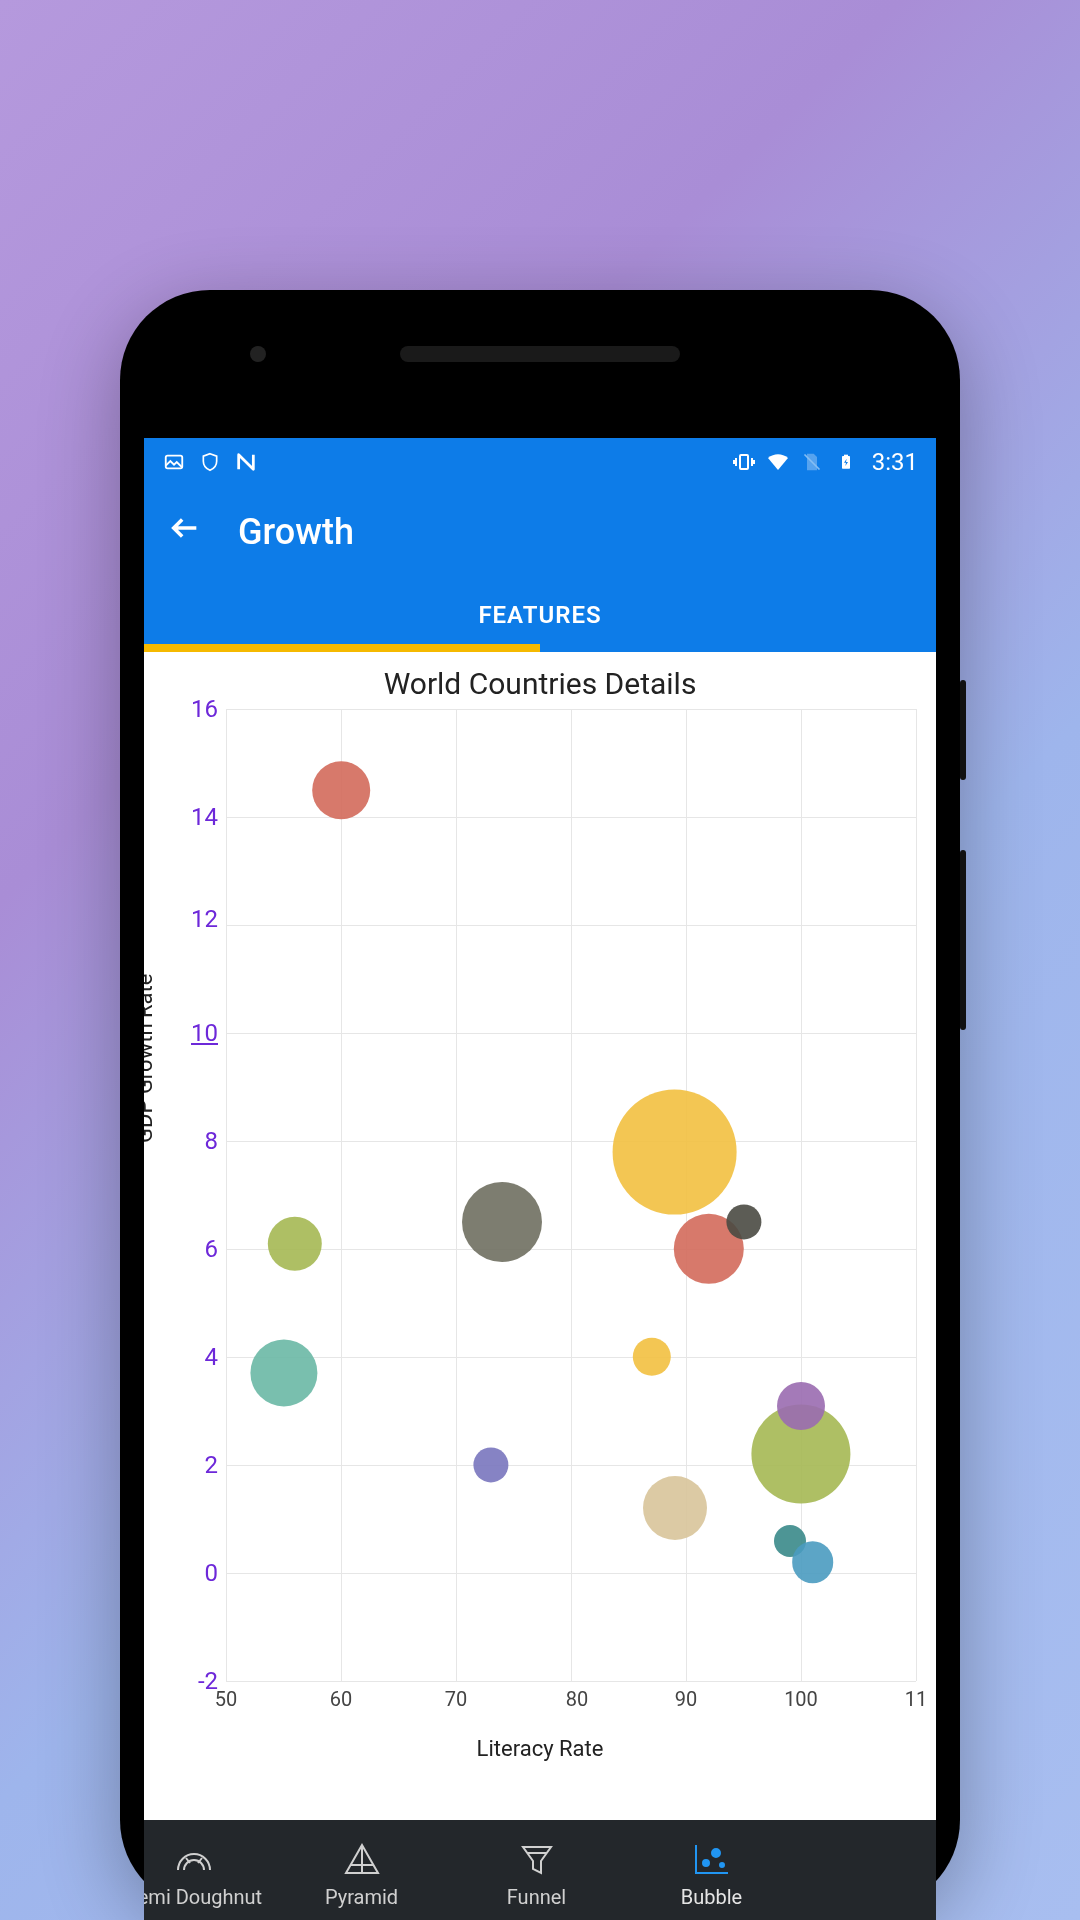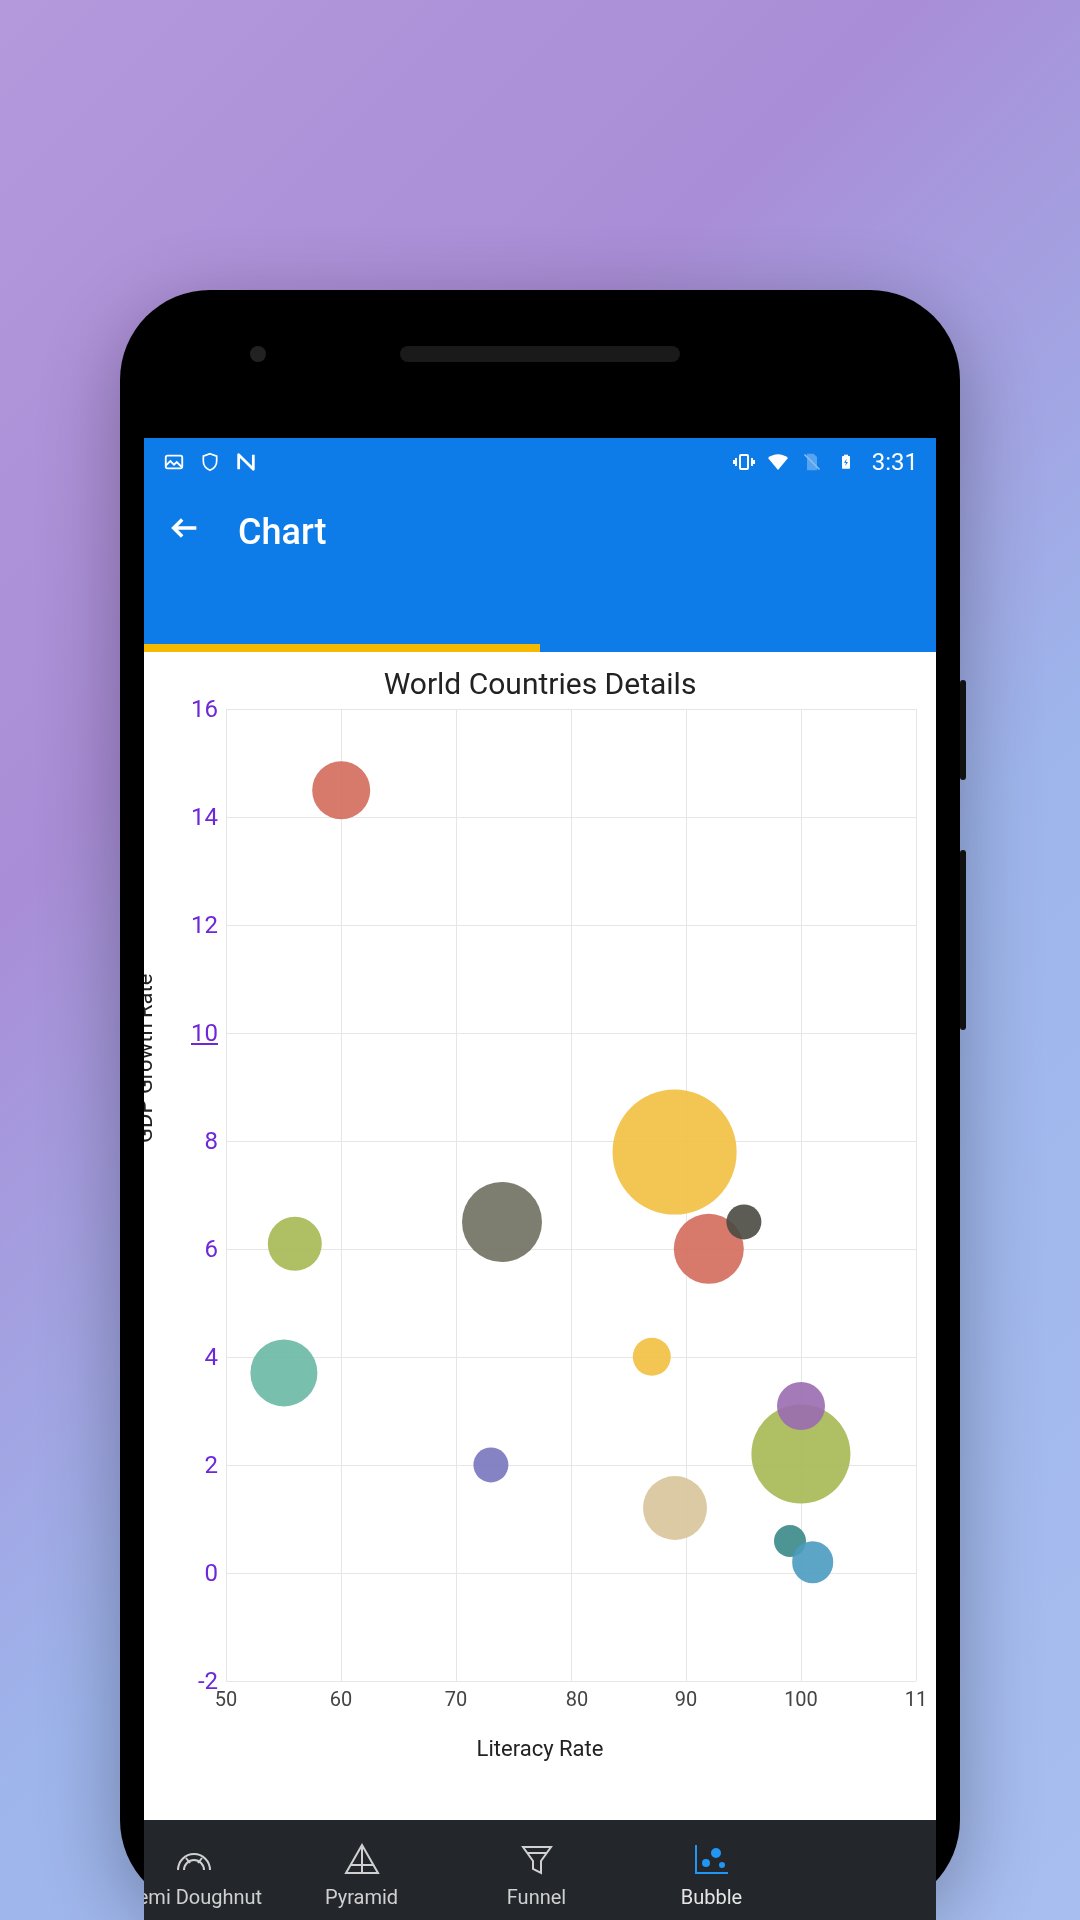--- a/index.html
+++ b/index.html
@@ -267,24 +267,25 @@
         <span style="font-size:24px;margin-left:4px">3:31</span>
       </div>
     </div>
 
     <div class="app-bar">
       <span class="back-arrow">
         <svg viewBox="0 0 24 24" width="34" height="34" fill="none" stroke="#fff" stroke-width="2.5">
             <path d="M20 12H4M10 6l-6 6 6 6"></path>
           </svg>
       </span>
-      <span class="app-title">Chart</span>
+      <span class="app-title">Growth</span>
     </div>
 
     <div class="tab-bar">
+      <div class="tab">FEATURES</div>
       <div class="tab-indicator"></div>
     </div>
 
     <div class="chart-area">
       <div class="chart-title">World Countries Details</div>
       <div class="chart-canvas">
         <div class="y-axis-label">GDP Growth Rate</div>
         <div class="plot" id="plot">
             <div class="gridline-v" style="left: 0px;"></div>
             <div class="gridline-v" style="left: 115px;"></div>
@@ -326,21 +327,21 @@
           <div class="tick-label-x" style="left: 532px;">90</div>
           <div class="tick-label-x" style="left: 647px;">100</div>
           <div class="tick-label-x" style="left: 762px;">11</div>
           <div class="tick-label-y" style="top: 976px;">-2</div>
           <div class="tick-label-y" style="top: 868px;">0</div>
           <div class="tick-label-y" style="top: 760px;">2</div>
           <div class="tick-label-y" style="top: 652px;">4</div>
           <div class="tick-label-y" style="top: 544px;">6</div>
           <div class="tick-label-y" style="top: 436px;">8</div>
           <div class="tick-label-y" style="top: 328px; text-decoration: underline;">10</div>
-          <div class="tick-label-y" style="top: 220px;">12</div>
+          <div class="tick-label-y" style="top: 214px;">12</div>
           <div class="tick-label-y" style="top: 112px;">14</div>
           <div class="tick-label-y" style="top: 4px;">16</div>
         </div>
     </div>
 
     <div class="bottom-tabs">
       <div class="btab first">
         <span class="btab-icon">
           <svg viewBox="0 0 40 30" width="40" height="30" fill="none" stroke="#d0d0d0" stroke-width="2">
               <path d="M4 26a16 16 0 0 1 32 0"></path>

